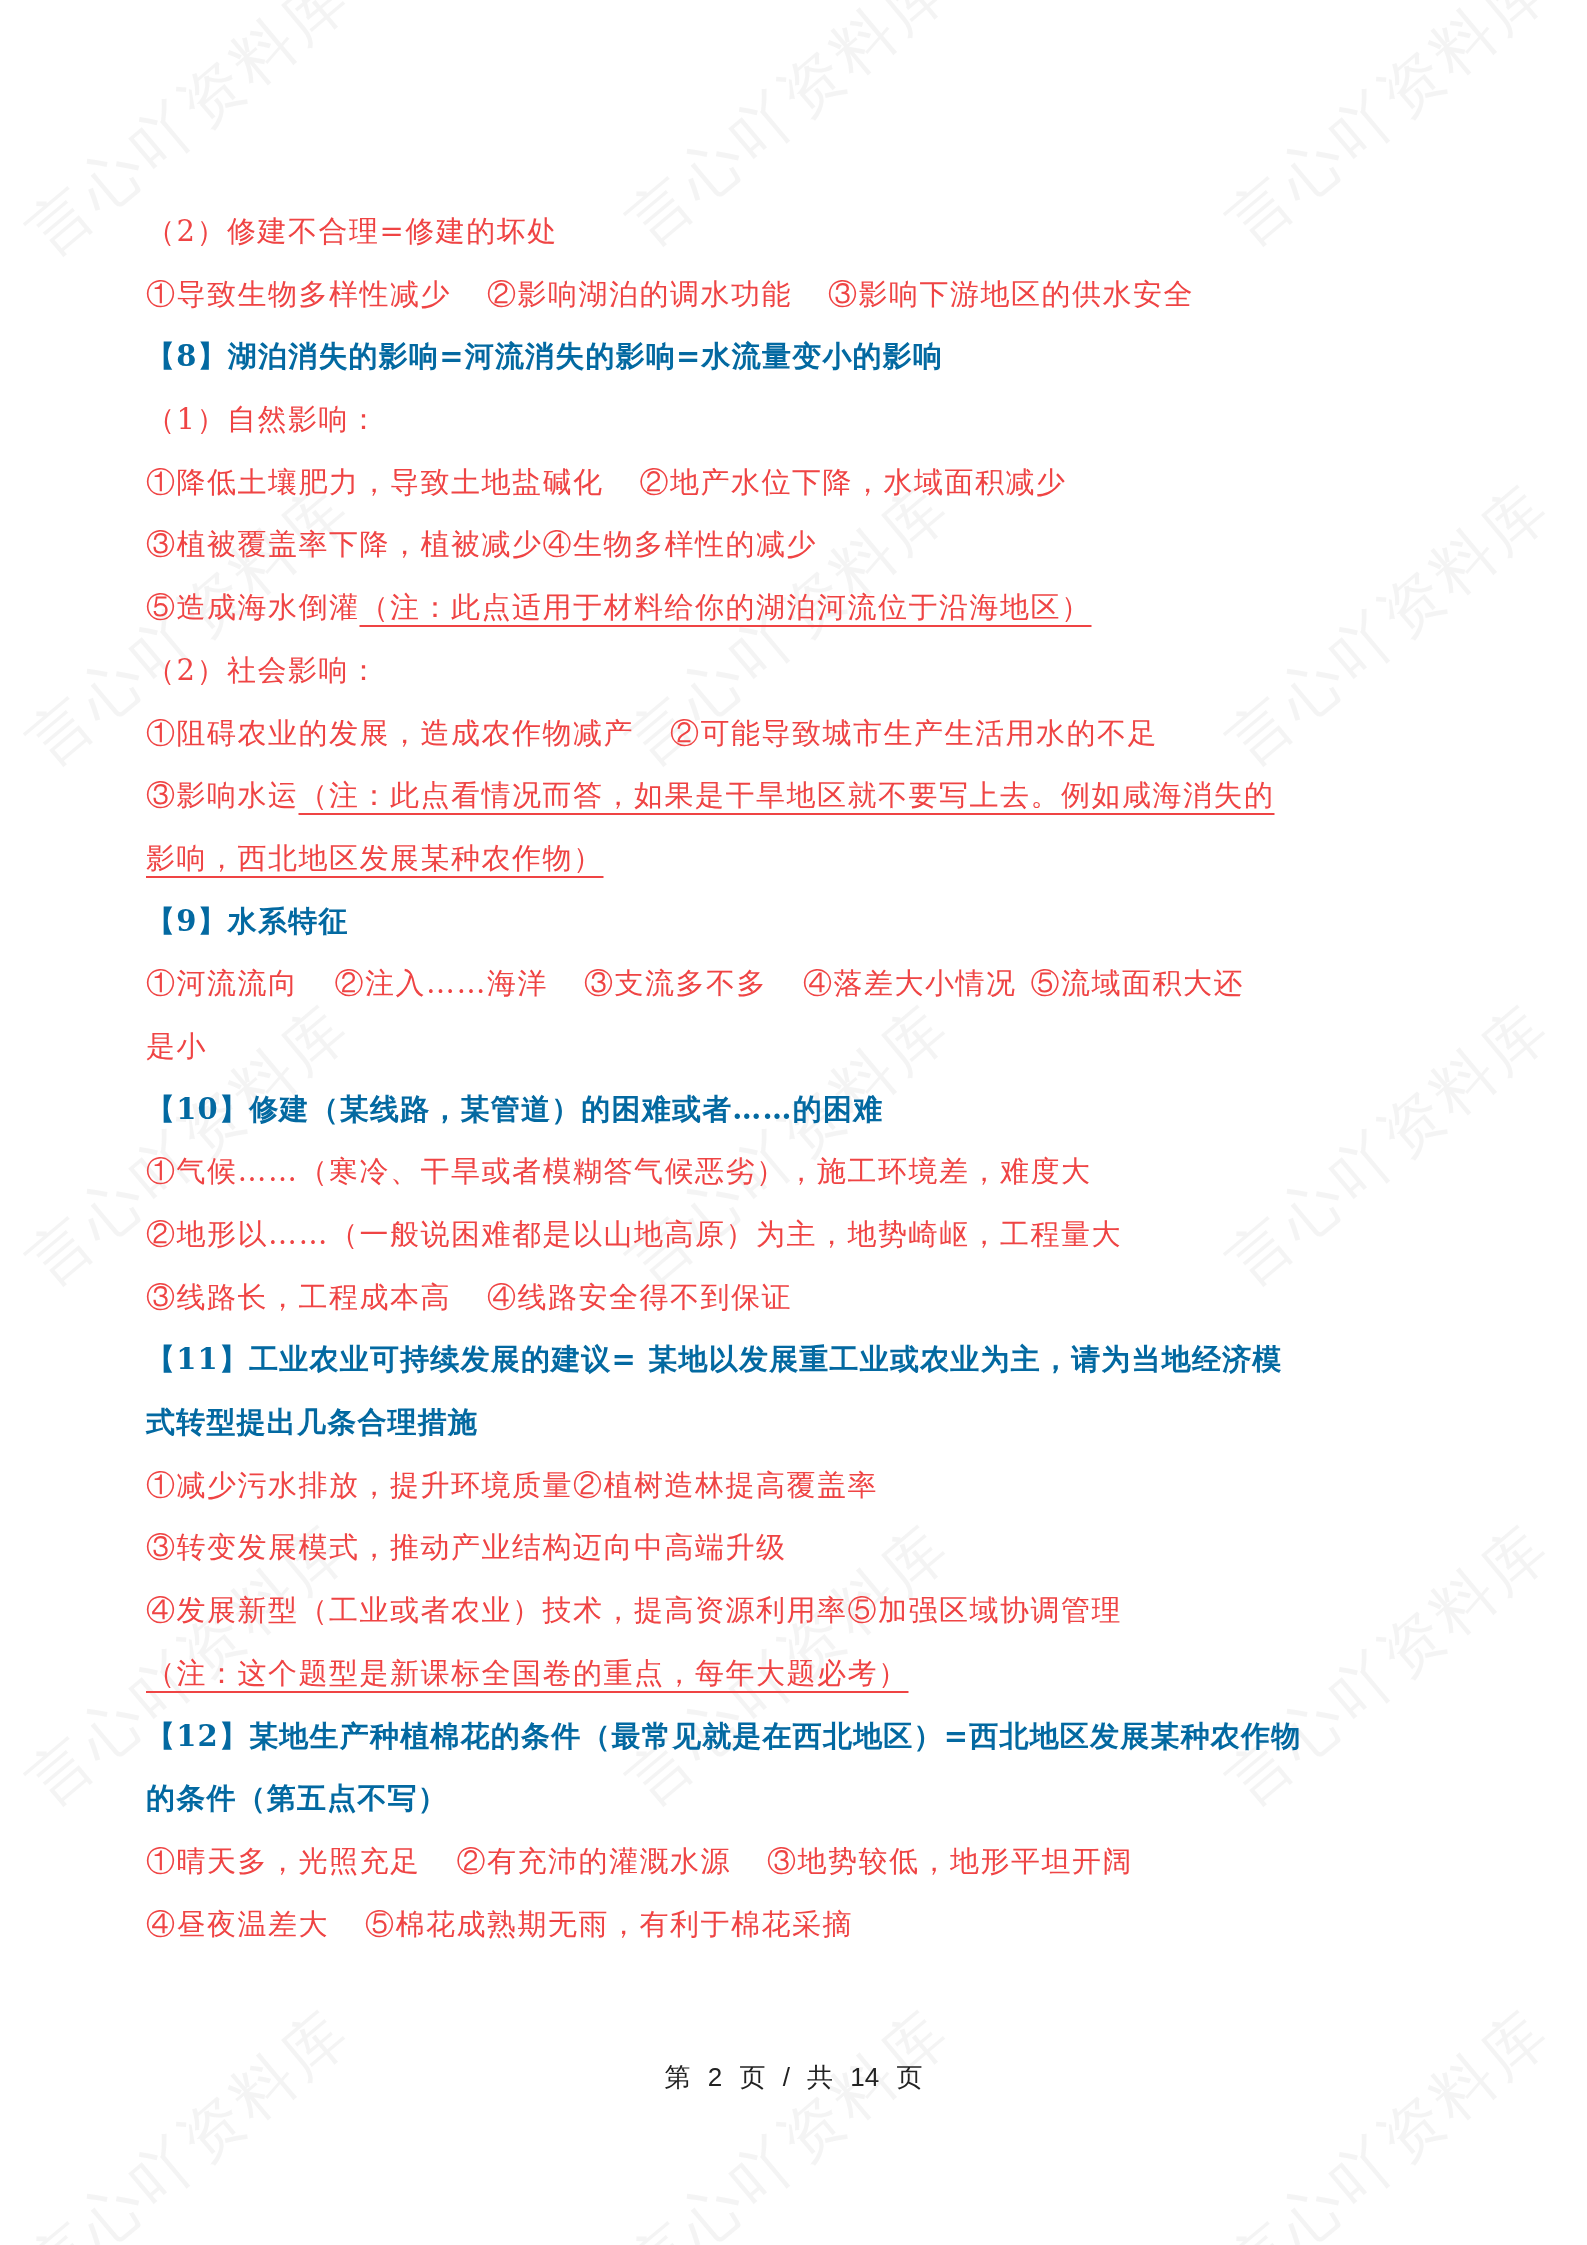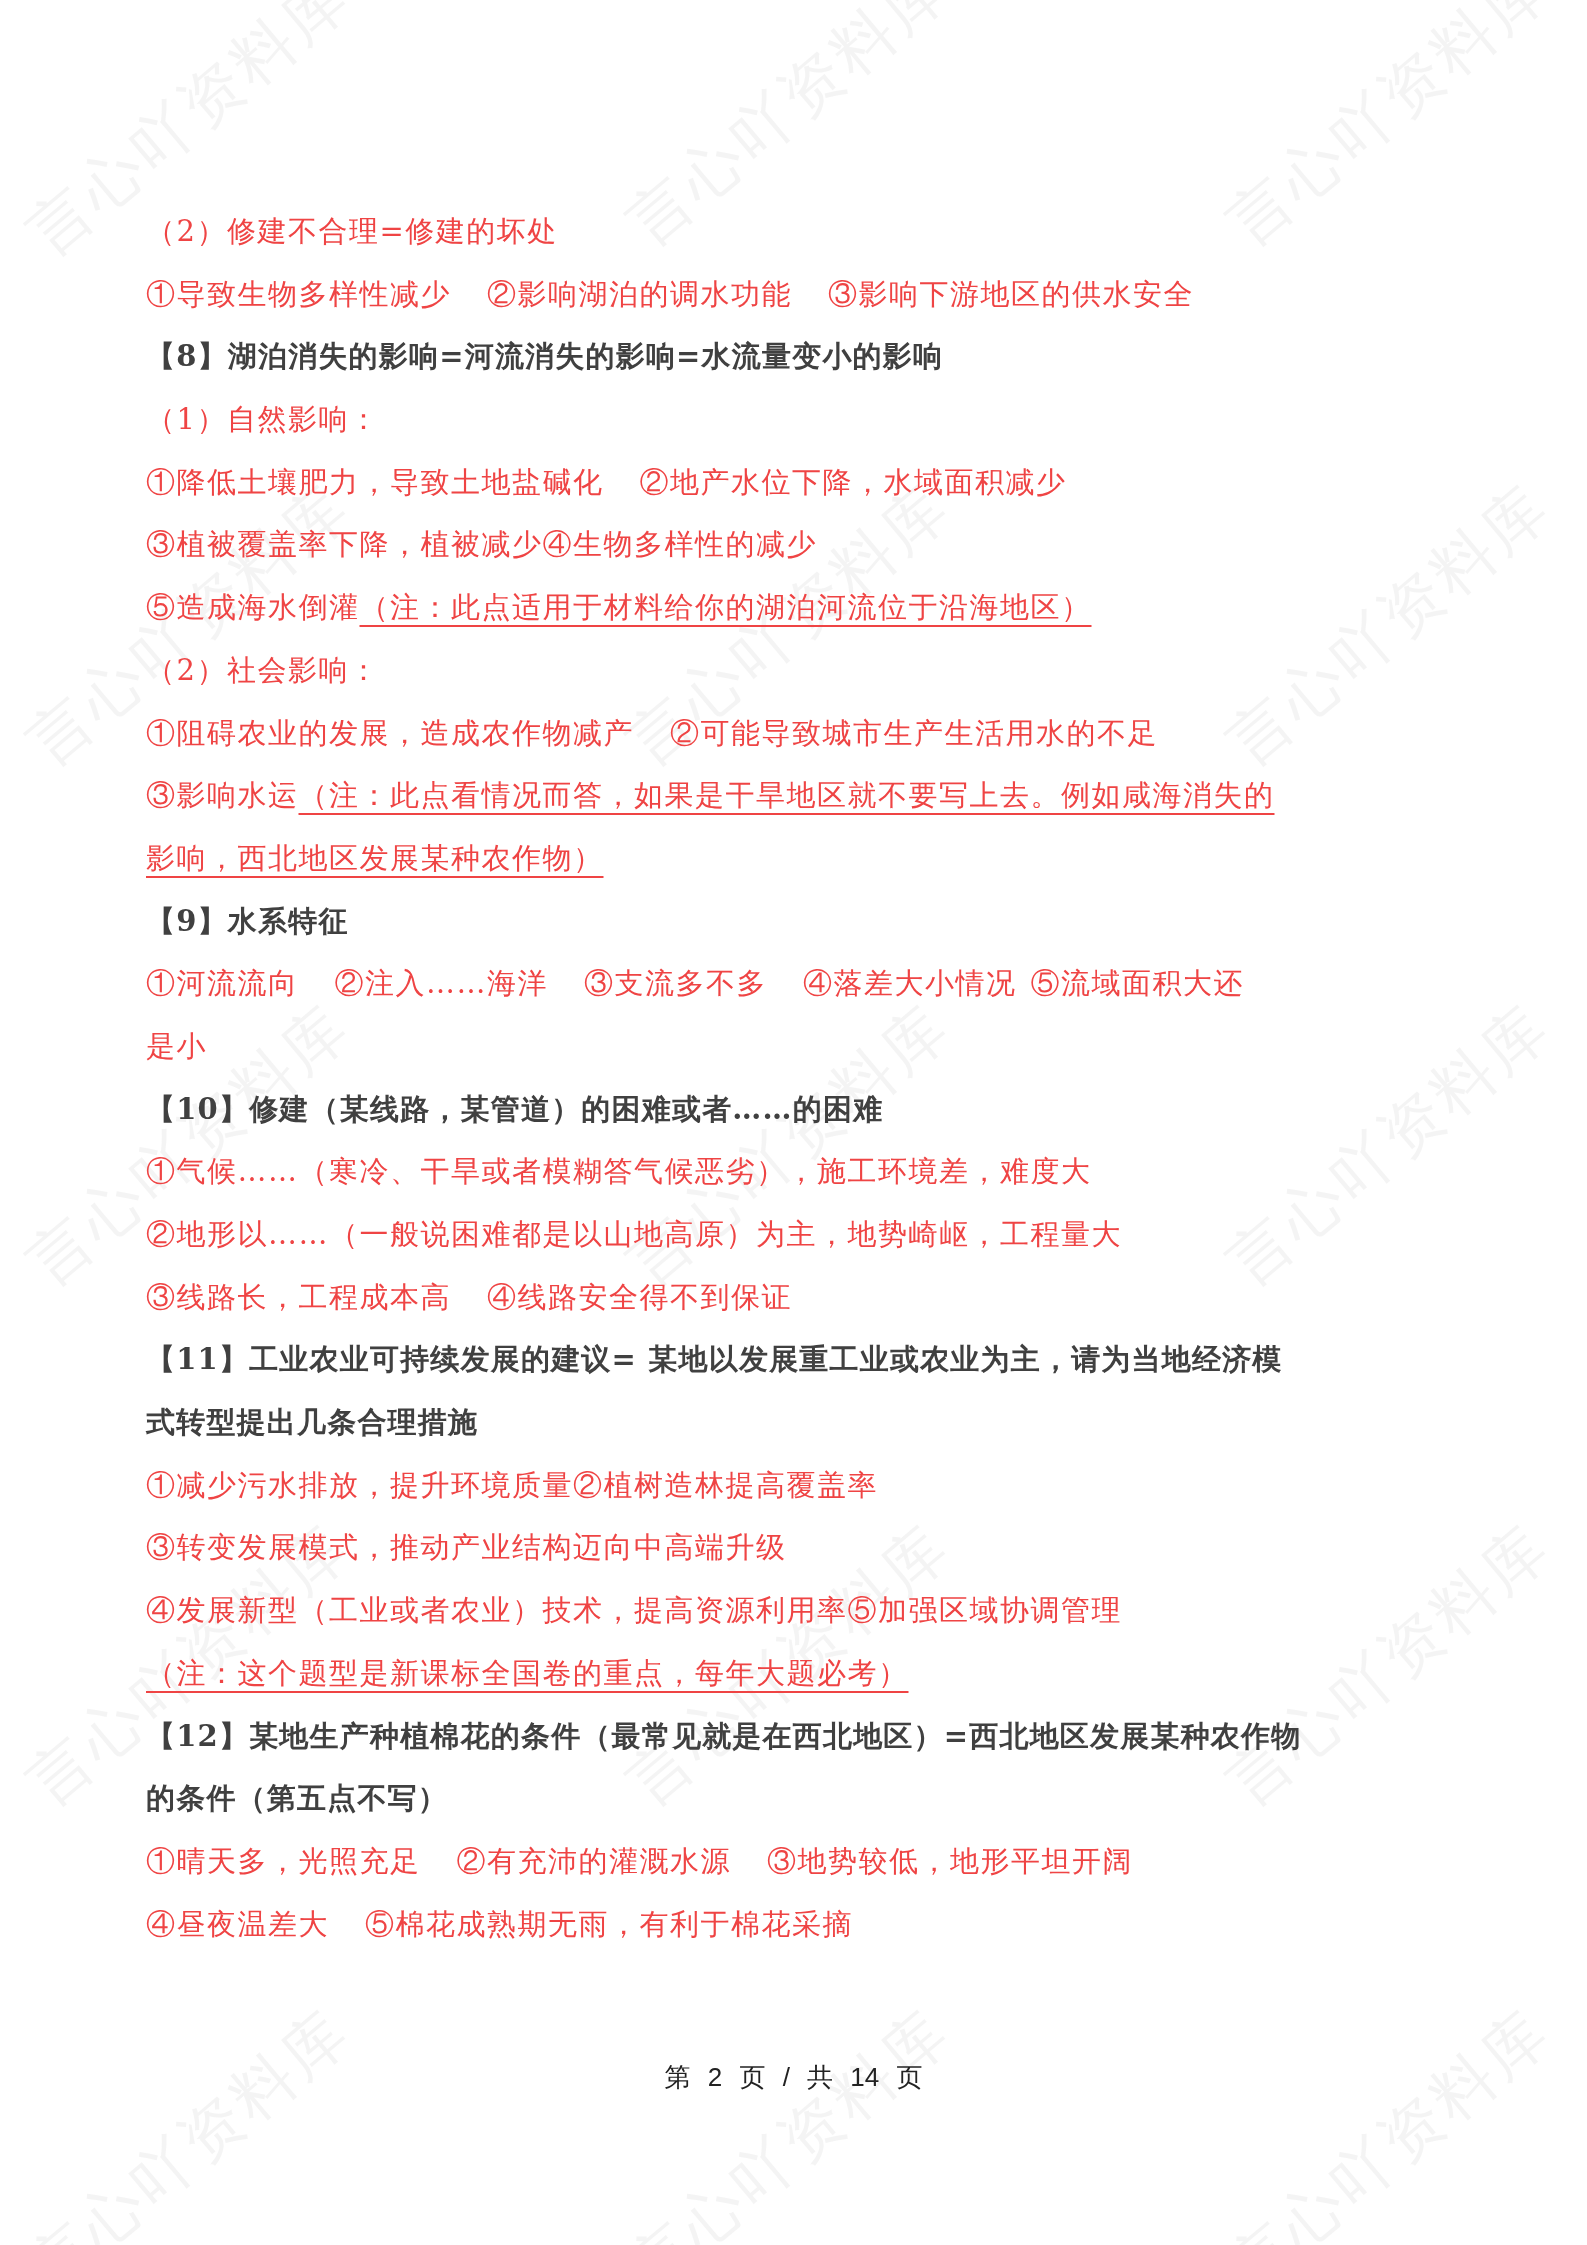--- a/index.html
+++ b/index.html
@@ -13,21 +13,21 @@
     transform: rotate(-40deg); transform-origin: left top; white-space: nowrap; letter-spacing: 4px;
     font-family: "DejaVu Sans", sans-serif;
   }
   .content {
     position: absolute; left: 146px; top: 200px; width: 1310px; z-index: 1;
   }
   .line {
     font-size: 29px; line-height: 62.7px; height: 62.7px; color: #ef4444; white-space: nowrap;
     font-family: "DejaVu Serif", "Liberation Serif", serif; letter-spacing: 1.5px;
   }
-  .heading { color: #404040; font-weight: bold; letter-spacing: 1.2px; }
+  .heading { color: #0369a1; font-weight: bold; letter-spacing: 1.2px; }
   .sub { padding-left: 0px; }
   .gap { display: inline-block; width: 36px; }
   .u { text-decoration: underline; text-underline-offset: 8px; text-decoration-thickness: 2px; margin-top: 27px; }
   .footer {
     position: absolute; left: 0; width: 100%; top: 2060px; text-align: center;
     font-size: 26px; color: #222; font-family: "Liberation Sans", "DejaVu Sans", sans-serif; z-index: 1;
     word-spacing: 10px;
   }
 </style>
 </head>

